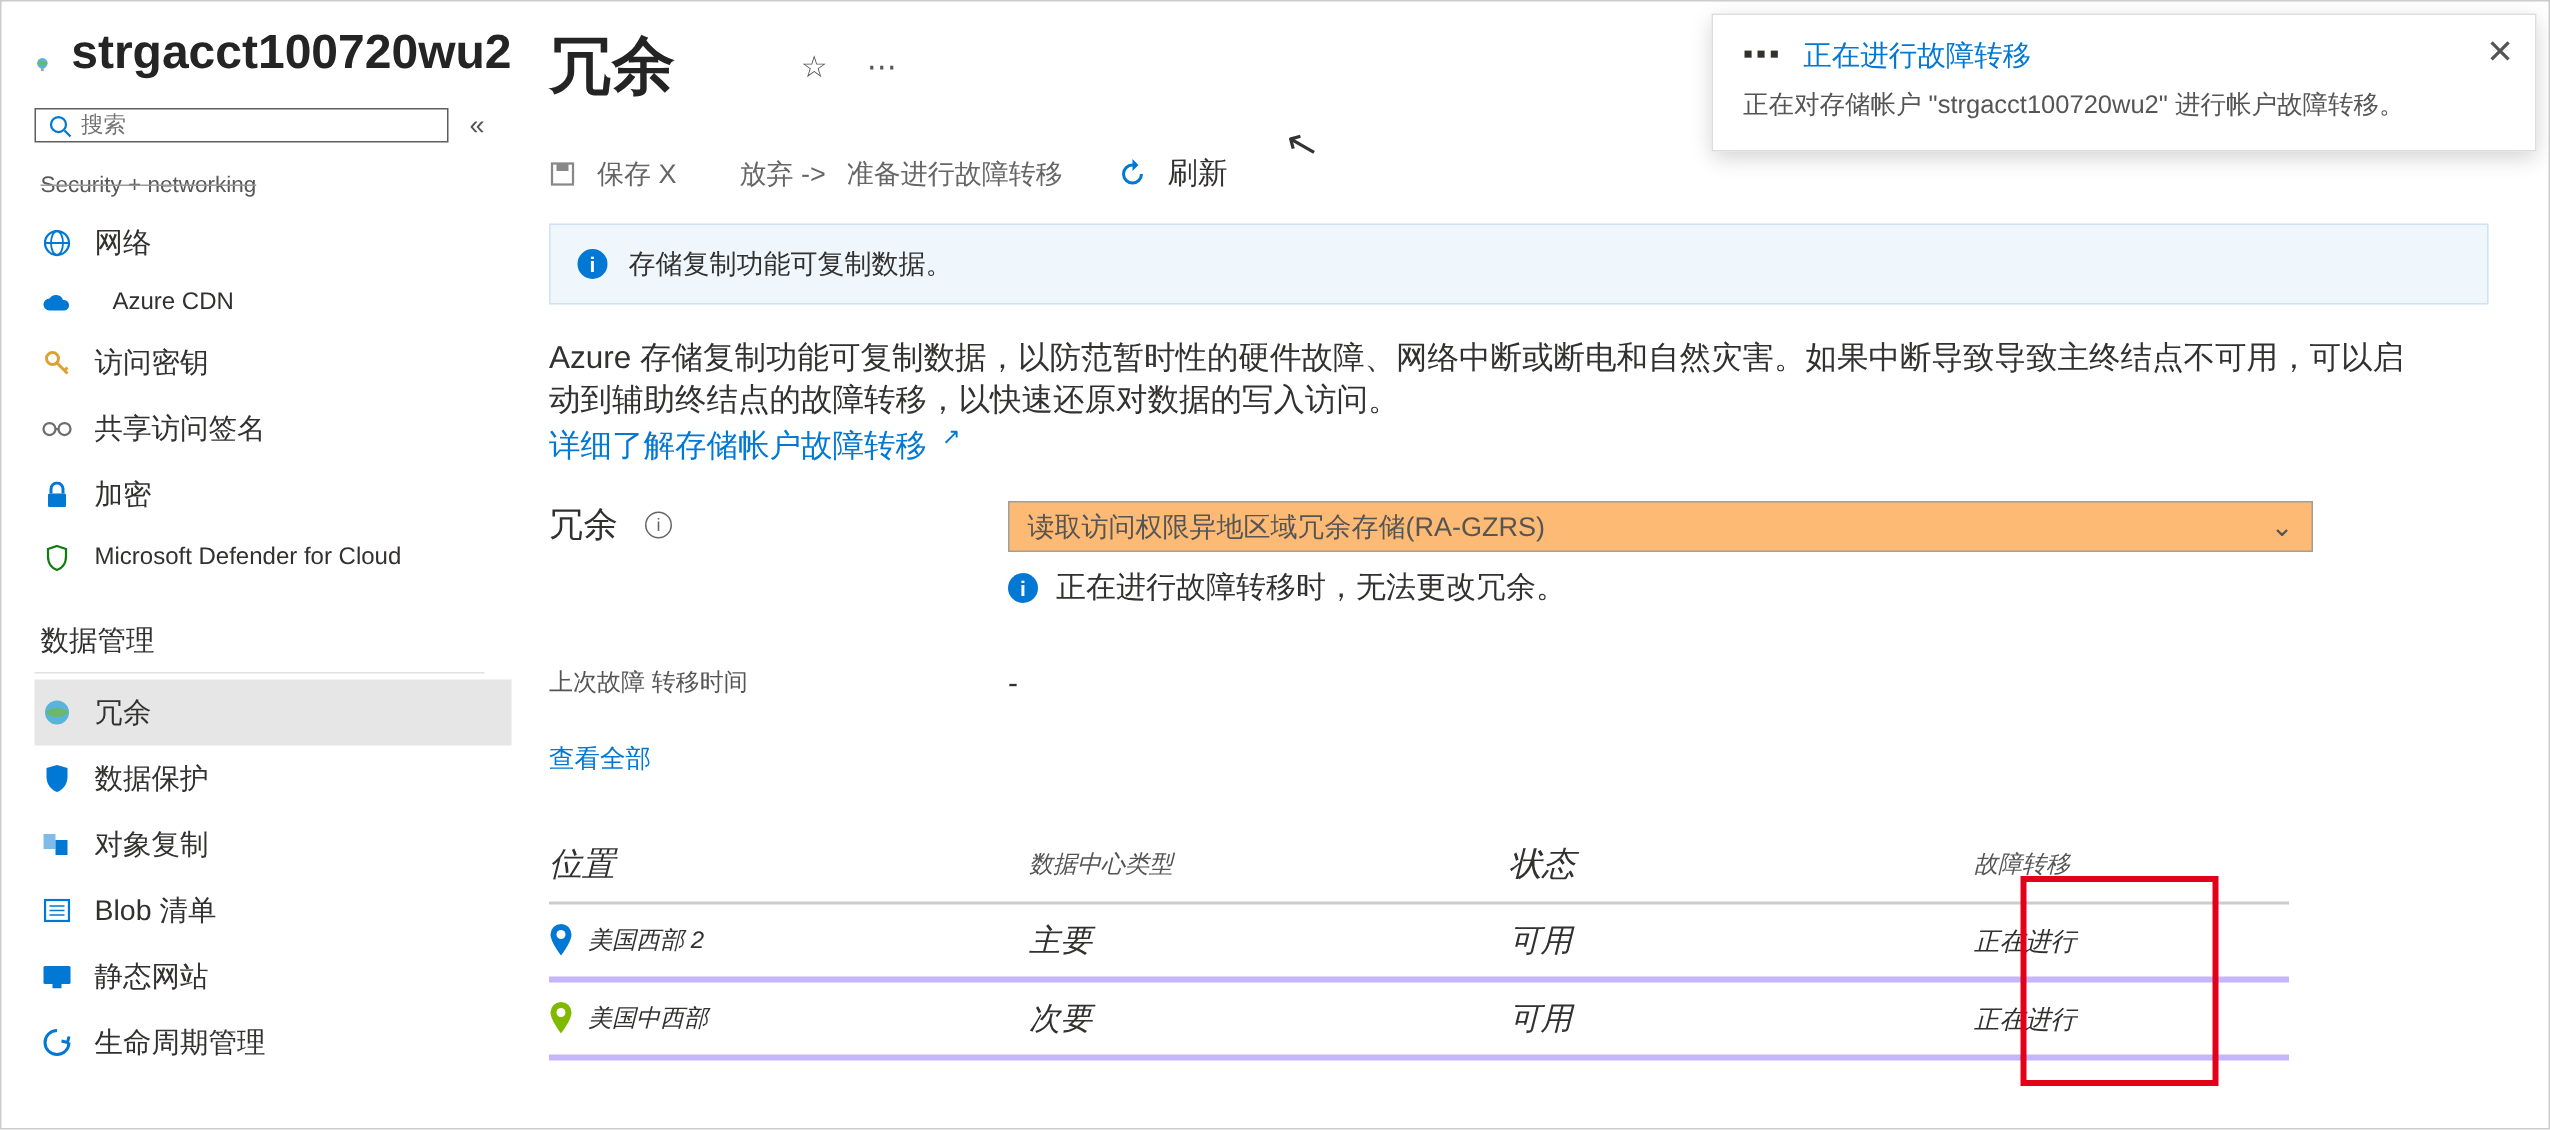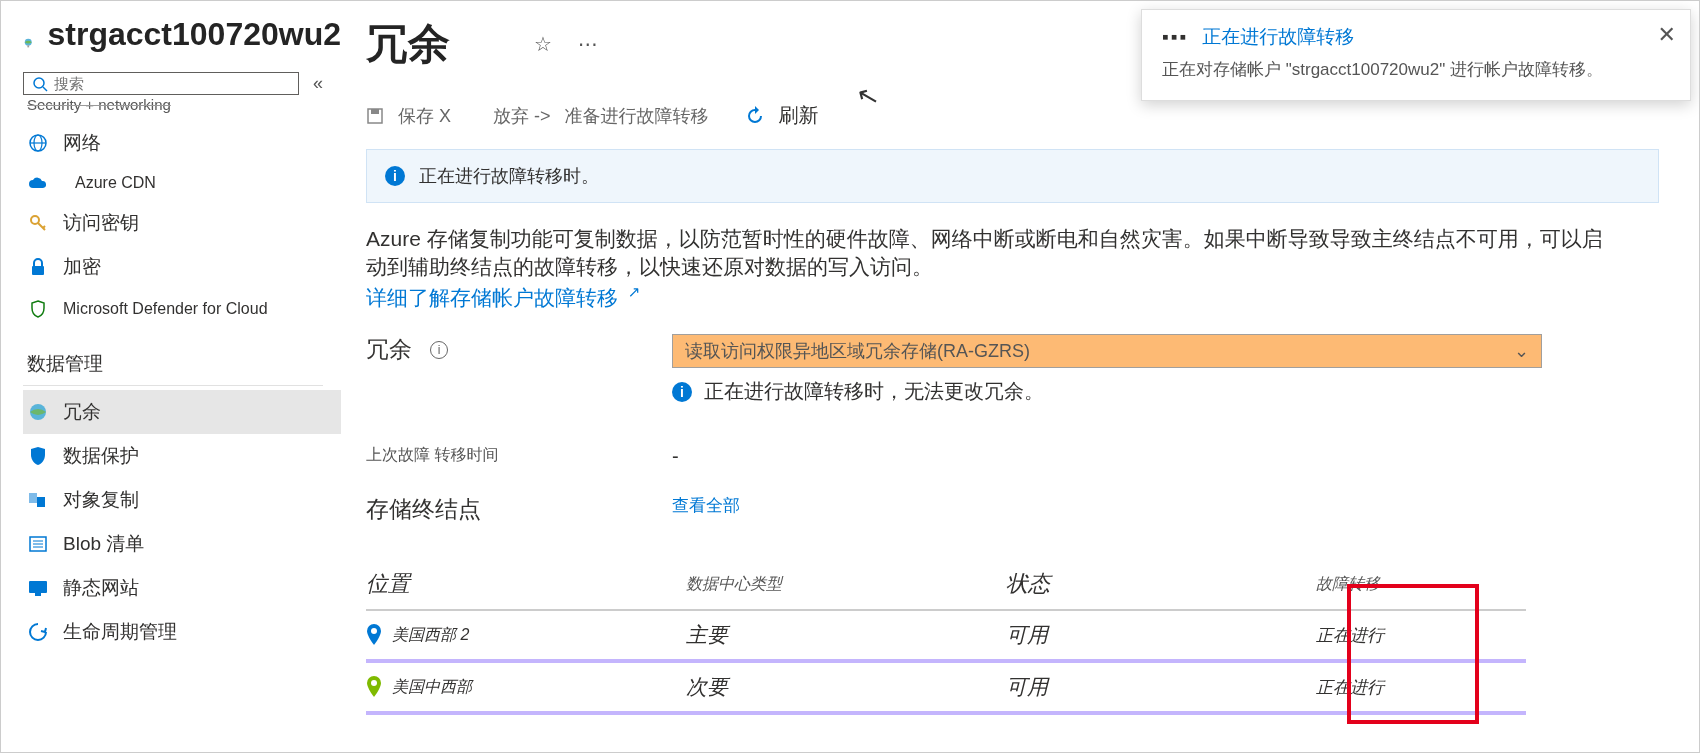--- a/index.html
+++ b/index.html
@@ -55,21 +55,21 @@
     padding: 0 8px;
     gap: 6px;
   }
   .search-box input {
     border: none; outline: none;
     font-size: 15px;
     flex: 1;
     color: #666;
   }
   .collapse-chev { font-size: 18px; color: #555; }
-  .nav-list { margin-top: 1px; }
+  .nav-list { margin-top: 20px; }
   .nav-truncated {
     color: #585858;
     font-size: 15px;
     padding: 0 0 8px 4px;
   }
   .nav-item {
     display: flex;
     align-items: center;
     gap: 14px;
     padding: 9px 0 9px 4px;
@@ -304,20 +304,30 @@
     </div>
     <div class="nav-item">
       <span class="icon-slot">
           <svg width="18" height="18" viewBox="0 0 18 18">
             <circle cx="6" cy="6" r="4" fill="none" stroke="#dba233" stroke-width="2"></circle>
             <line x1="9" y1="9" x2="16" y2="16" stroke="#dba233" stroke-width="2"></line>
             <line x1="14" y1="14" x2="16" y2="12" stroke="#dba233" stroke-width="2"></line>
           </svg>
         </span>
       <span>访问密钥</span>
+    </div>
+    <div class="nav-item">
+      <span class="icon-slot">
+          <svg width="20" height="14" viewBox="0 0 20 14">
+            <circle cx="5" cy="7" r="4" fill="none" stroke="#6d6d6d" stroke-width="1.5"></circle>
+            <circle cx="15" cy="7" r="4" fill="none" stroke="#6d6d6d" stroke-width="1.5"></circle>
+            <line x1="9" y1="7" x2="11" y2="7" stroke="#6d6d6d" stroke-width="1.5"></line>
+          </svg>
+        </span>
+      <span>共享访问签名</span>
     </div>
     <div class="nav-item">
       <span class="icon-slot">
           <svg width="16" height="18" viewBox="0 0 16 18">
             <rect x="2" y="8" width="12" height="9" rx="1" fill="#0078d4"></rect>
             <path d="M4 8V5a4 4 0 018 0v3" fill="none" stroke="#0078d4" stroke-width="2"></path>
           </svg>
         </span>
       <span>加密</span>
     </div>
@@ -408,21 +418,21 @@
     <span>准备进行故障转移</span>
     <span style="width:8px"></span>
     <svg width="20" height="20" viewBox="0 0 20 20">
         <path d="M10 3a7 7 0 107 7h-2a5 5 0 11-5-5v3l4-4-4-4v3z" fill="#0078d4"></path>
       </svg>
     <span style="color:#323130;font-size:20px;">刷新</span>
   </div>
 
   <div class="info-banner">
     <span class="info-circle">i</span>
-    <span>正在进行故障转移时。</span>
+    <span>存储复制功能可复制数据。</span>
   </div>
 
   <div class="desc-text">
     <span>Azure 存储复制功能可复制数据，以防范暂时性的硬件故障、网络中断或断电和自然灾害。如果中断导致导致主终结点不可用，可以启动到辅助终结点的故障转移，以快速还原对数据的写入访问。</span><br>
     <a class="link">详细了解存储帐户故障转移</a>
     <span class="ext-icon">↗</span>
   </div>
 
   <div class="form-row">
     <div class="form-label">
@@ -440,21 +450,20 @@
       </div>
     </div>
   </div>
 
   <div class="form-row" style="margin-top:40px;">
     <div class="form-label label-small">上次故障 转移时间</div>
     <div class="val">-</div>
   </div>
 
   <div class="form-row" style="margin-top:26px;">
-    <div class="half">存储终结点</div>
     <a class="viewall">查看全部</a>
   </div>
 
   
   <div class="tbl">
     <div class="tbl-head">
       <div class="c1">位置</div>
       <div class="csmall">数据中心类型</div>
       <div class="c1">状态</div>
       <div class="csmall">故障转移</div>

